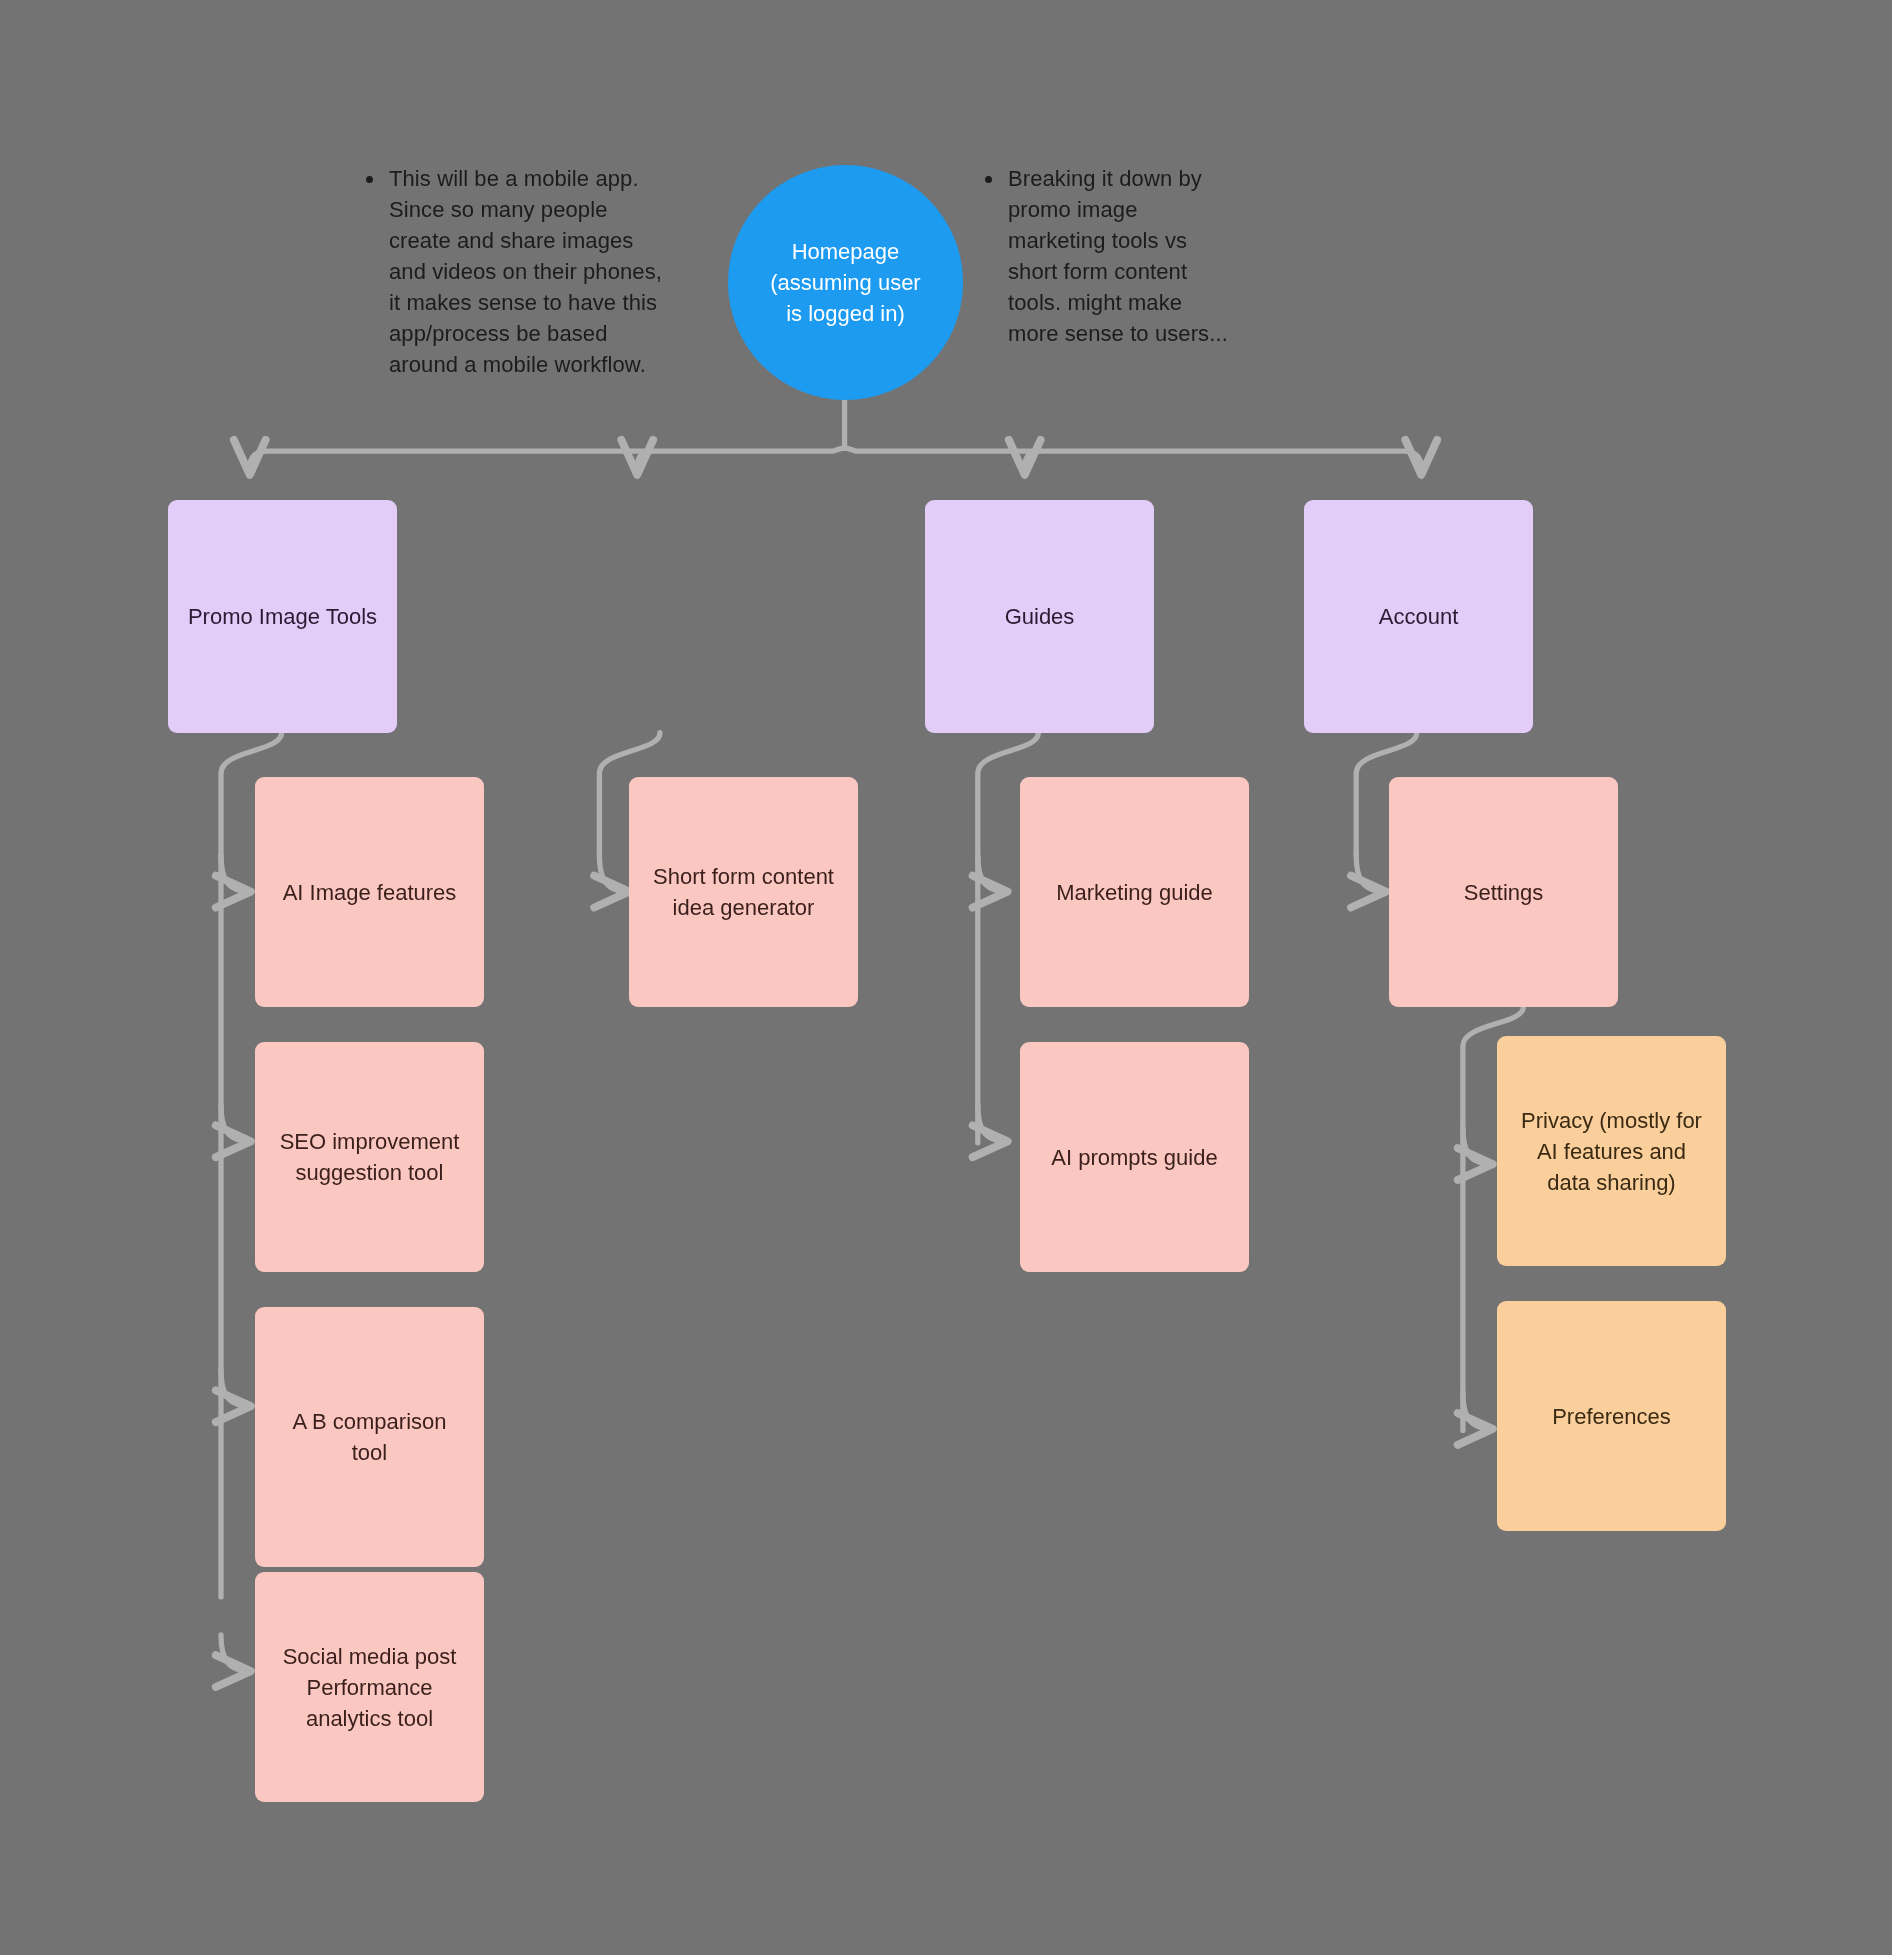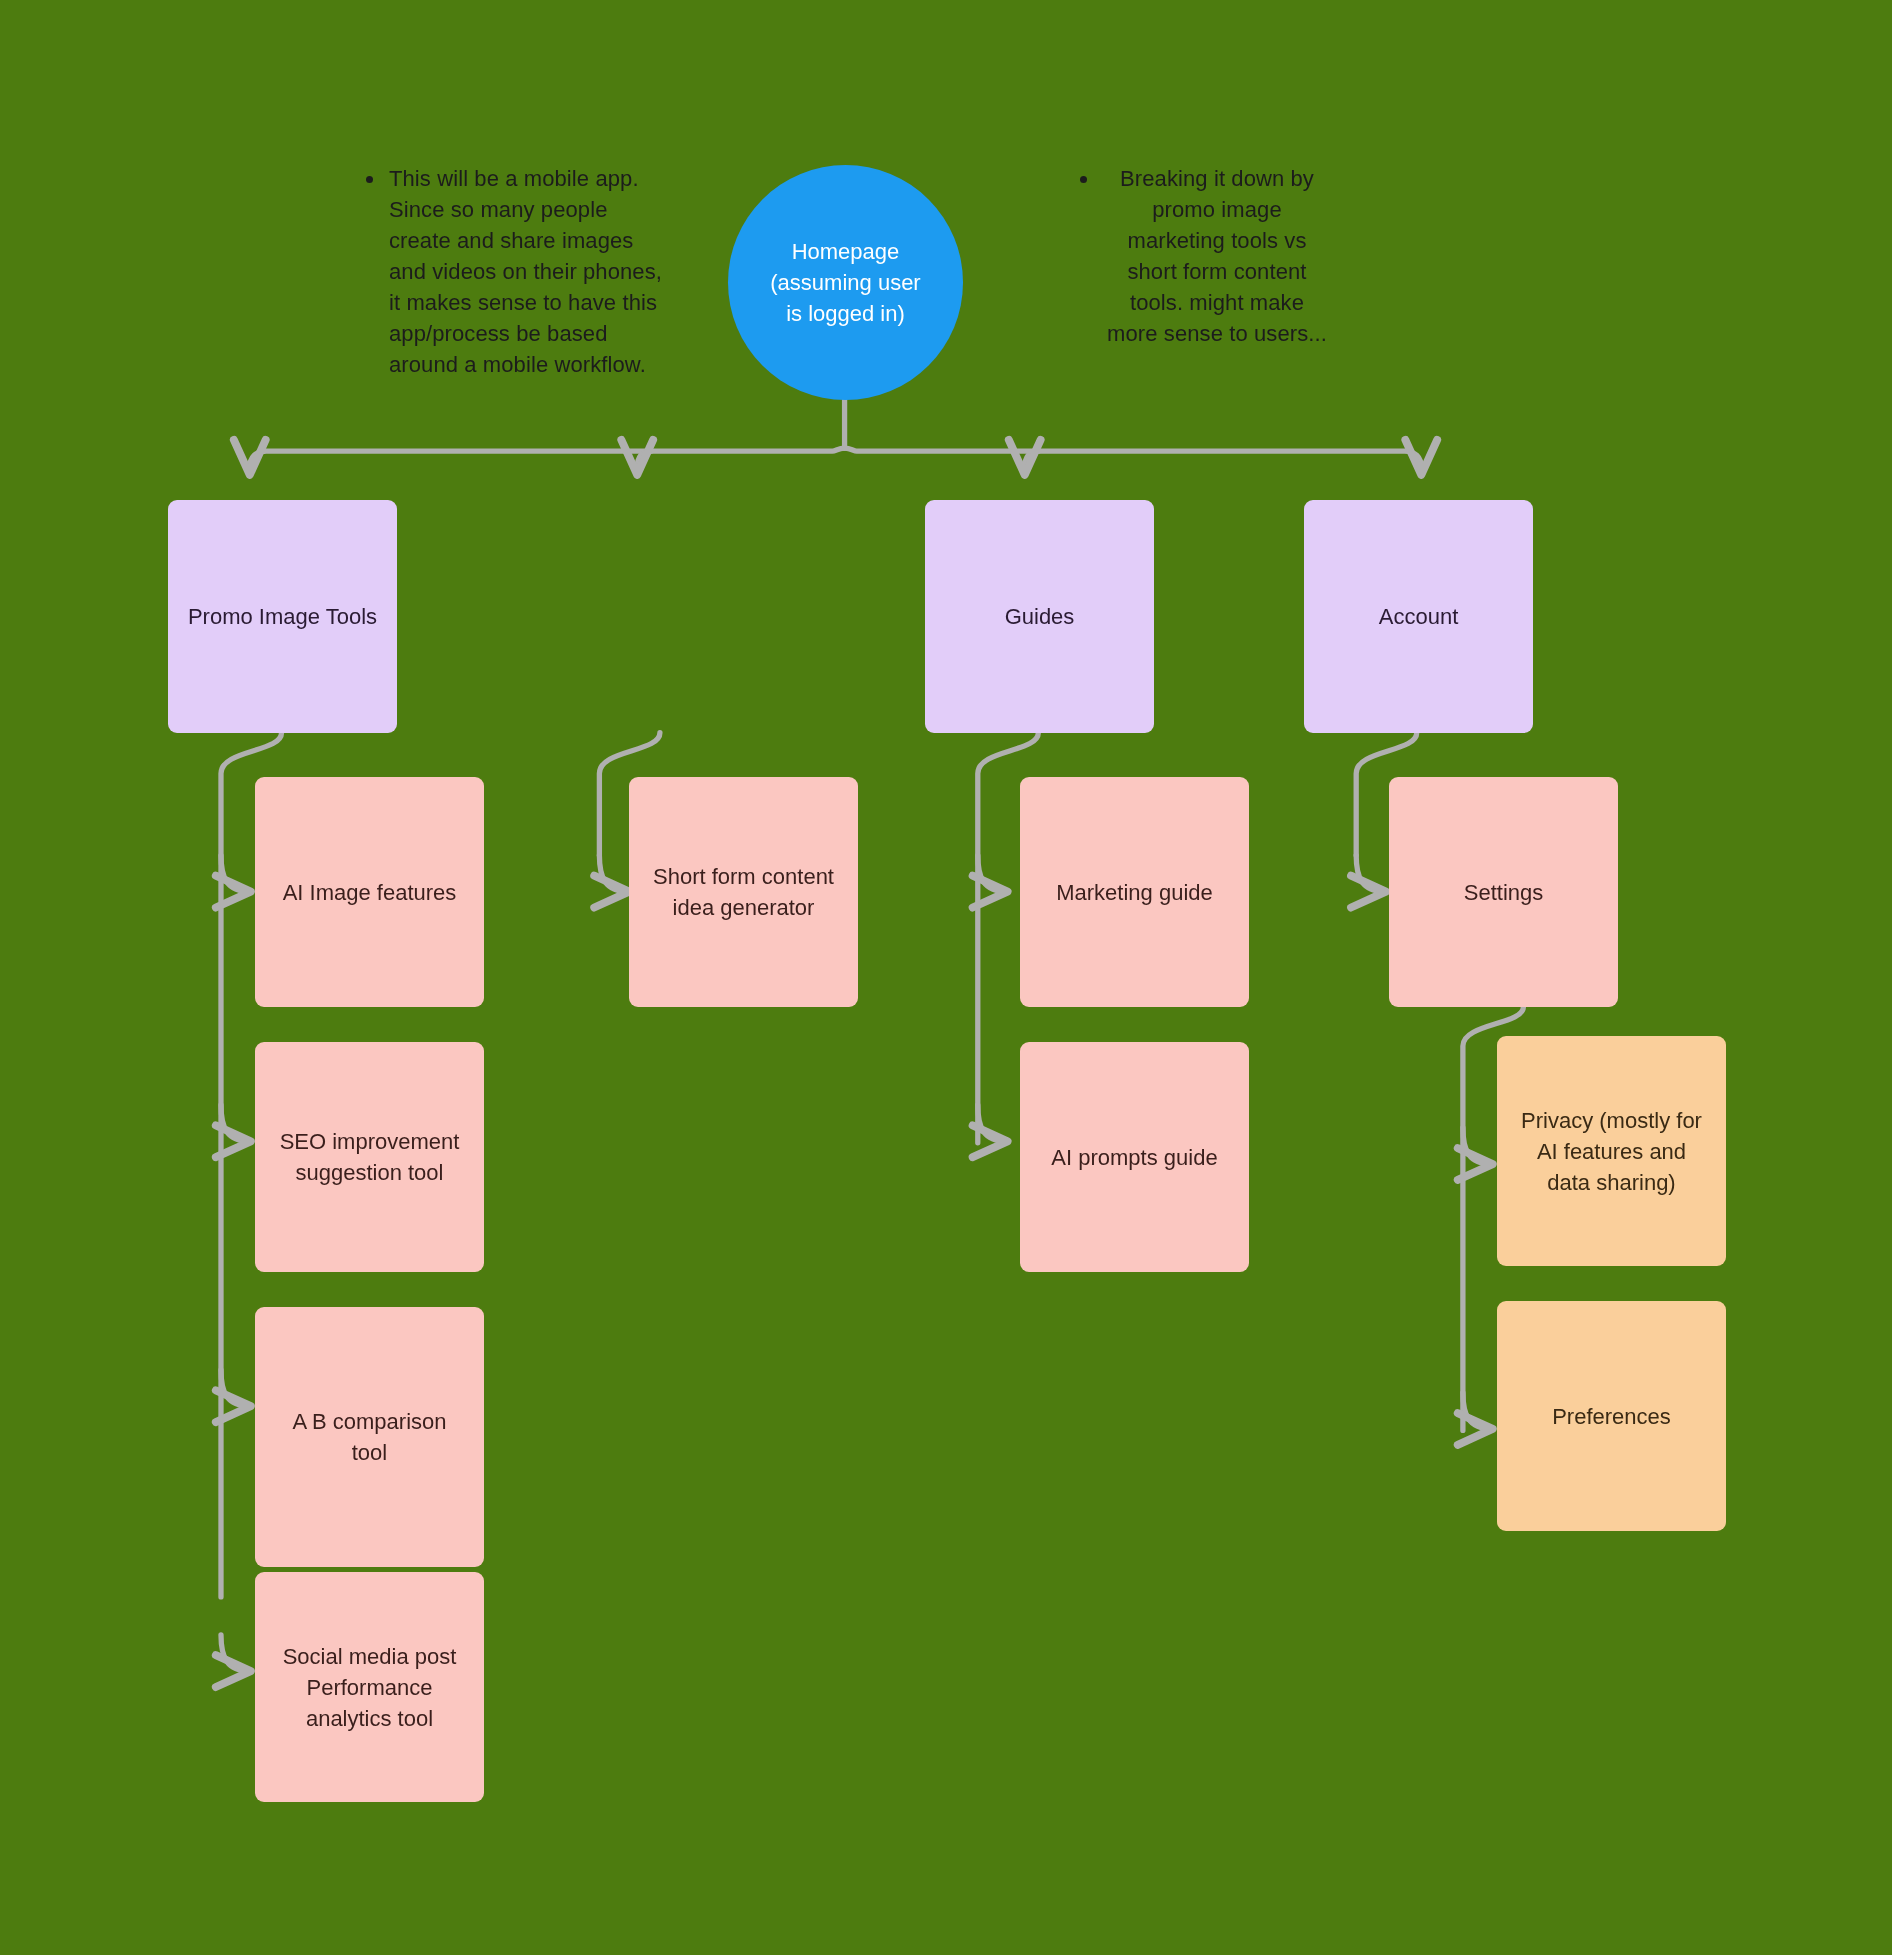--- a/index.html
+++ b/index.html
@@ -9,21 +9,21 @@
     background: #ffffff;
   }
   body {
     font-family: "Liberation Sans", sans-serif;
     -webkit-font-smoothing: antialiased;
   }
   #canvas {
     position: relative;
     width: 1892px;
     height: 1955px;
-    background: #4d7c0f;
+    background: #737373;
     overflow: hidden;
   }
   #wires {
     position: absolute;
     left: 0;
     top: 0;
     width: 1892px;
     height: 1955px;
     pointer-events: none;
   }
@@ -122,21 +122,21 @@
       <path d="M1933,1840 C1933,1870 1941,1888 1971,1888" marker-end="url(#arrowhead)"></path>
     </g>
   </svg>
 
   <div class="note" style="left:363px; top:163px; width:303px;">
     <ul>
         <li><span>This will be a mobile app. Since so many people create and share images and videos on their phones, it makes sense to have this app/process be based around a mobile workflow.</span></li>
       </ul>
   </div>
 
-  <div class="note" style="left:1077px; top:163px; width:254px;text-align:center;">
+  <div class="note" style="left:982px; top:163px; width:254px;">
     <ul>
         <li><span>Breaking it down by promo image marketing tools vs short form content tools. might make more sense to users...</span></li>
       </ul>
   </div>
 
   <div class="node node-root" style="left:728px; top:165px; width:235px; height:235px;">
     <span class="label">Homepage
 (assuming user
 is logged in)</span>
   </div>

